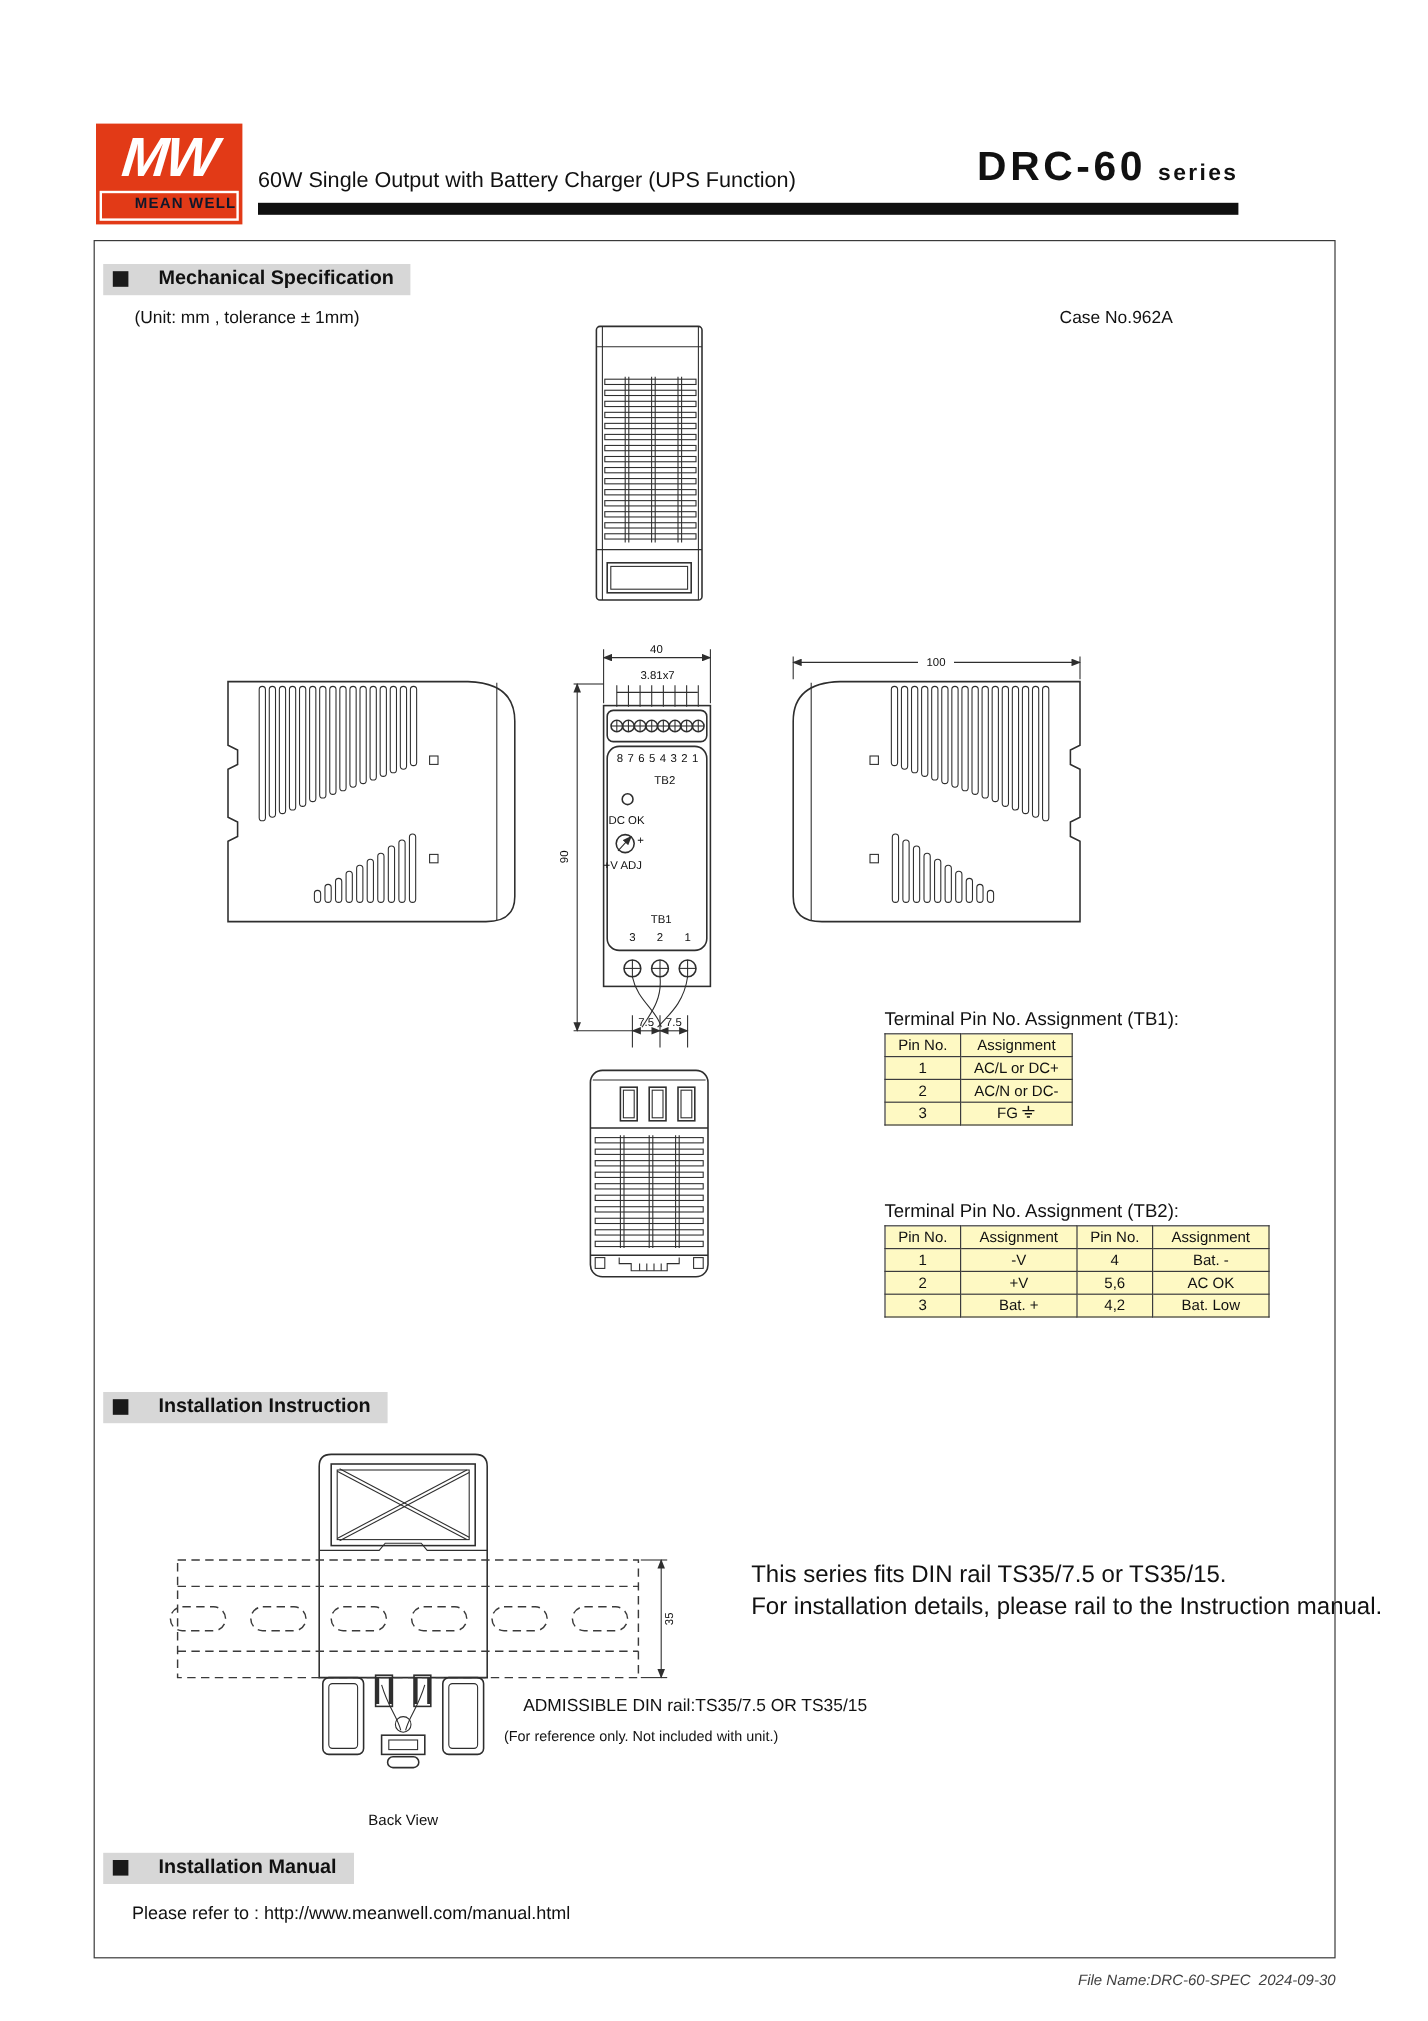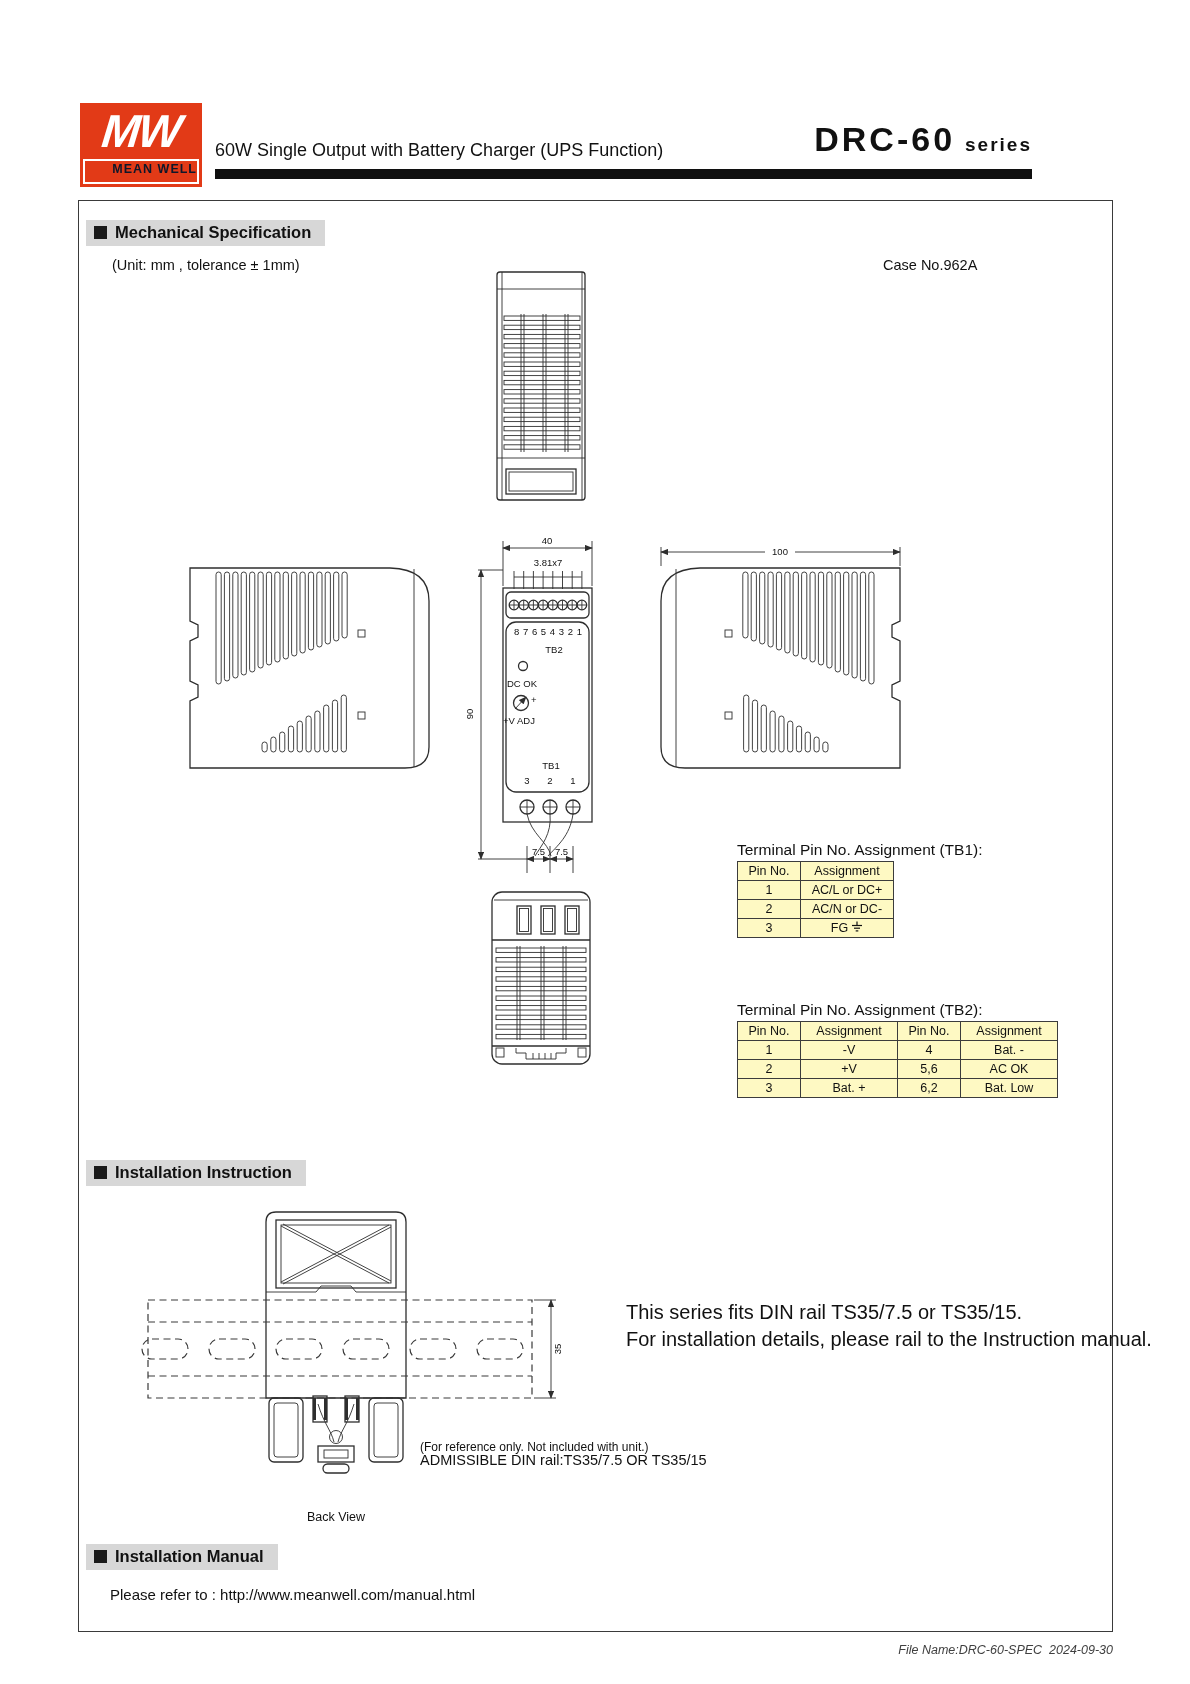--- a/index.html
+++ b/index.html
@@ -16,21 +16,21 @@
               letter-spacing:1px;text-align:right;line-height:17px;}
   .subtitle{left:215px;top:140px;font-size:18px;}
   .seriesblk{right:158px;top:120px;display:flex;align-items:baseline;gap:10px;}
   .seriesblk .big{font-size:34px;font-weight:bold;letter-spacing:3px;}
   .seriesblk .small{font-size:19px;font-weight:bold;letter-spacing:2px;}
   .hbar{left:215px;top:169px;width:817px;height:10px;background:#101010;}
   
   .frame{left:78px;top:200px;width:1033px;height:1430px;border:1.6px solid #3a3a3a;}
   
   .sec{background:#d7d7d7;font-size:16.5px;font-weight:bold;
-       padding:3px 14px 4px 8px;display:flex;align-items:center;gap:8px;}
+       padding:3px 14px 4px 8px;display:flex;align-items:center;gap:25px;}
   .sec .sq{width:13px;height:13px;background:#1a1a1a;display:inline-block;}
   .note{font-size:14.5px;}
   .tbtitle{font-size:15.5px;}
   table.tb{border-collapse:collapse;table-layout:fixed;}
   .tb td,.tb th{border:1.5px solid #3c3c3c;font-size:12.5px;font-weight:normal;
        text-align:center;height:18px;padding:0 2px;background:#fef9c3;vertical-align:middle;}
   .gicon{vertical-align:-1px;margin-left:3px;}
   .fit{font-size:20px;}
   .adm{font-size:14.5px;}
   .admnote{font-size:12px;}
@@ -347,33 +347,33 @@
     </tr>
     <tr>
       <td>2</td>
       <td>+V</td>
       <td>5,6</td>
       <td>AC OK</td>
     </tr>
     <tr>
       <td>3</td>
       <td>Bat. +</td>
-      <td>6,2</td>
+      <td>4,2</td>
       <td>Bat. Low</td>
     </tr>
   </tbody>
     </table>
 
   <div class="abs sec" style="left:86px;top:1160px;">
     <span class="sq"></span>
     <span>Installation Instruction</span>
   </div>
   <div class="abs fit" style="left:626px;top:1301px;">This series fits DIN rail TS35/7.5 or TS35/15.</div>
   <div class="abs fit" style="left:626px;top:1328px;">For installation details, please rail to the Instruction manual.</div>
-  <div class="abs adm" style="left:420px;top:1414px;margin-top:38px;">ADMISSIBLE DIN rail:TS35/7.5 OR TS35/15</div>
+  <div class="abs adm" style="left:436px;top:1414px;">ADMISSIBLE DIN rail:TS35/7.5 OR TS35/15</div>
   <div class="abs admnote" style="left:420px;top:1440px;">(For reference only. Not included with unit.)</div>
   <div class="abs caption" style="left:276px;top:1510px;width:120px;">Back View</div>
 
   <div class="abs sec" style="left:86px;top:1544px;">
     <span class="sq"></span>
     <span>Installation Manual</span>
   </div>
   <div class="abs manualtxt" style="left:110px;top:1586px;">Please refer to : http://www.meanwell.com/manual.html</div>
 
   <div class="abs footer" style="right:77px;top:1643px;">File Name:DRC-60-SPEC  2024-09-30</div>

